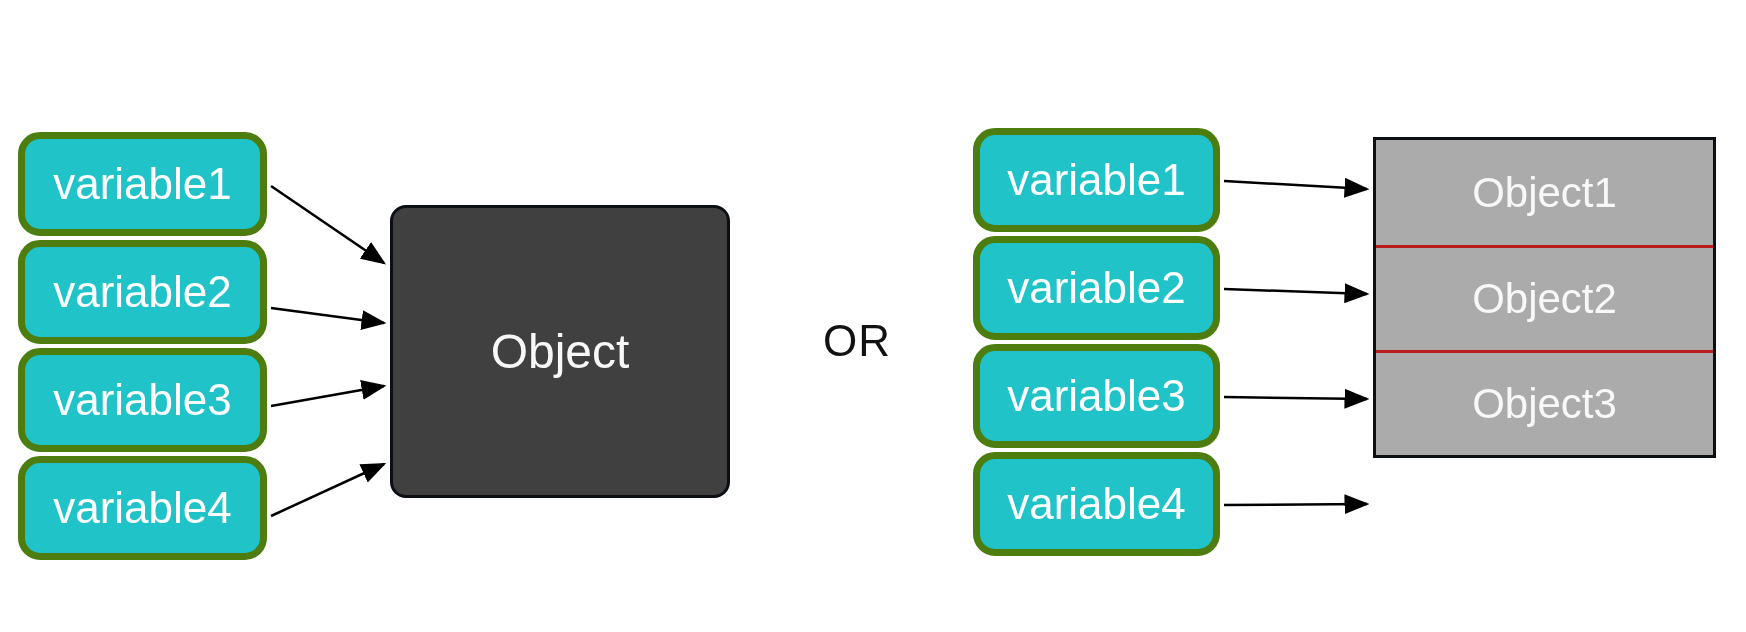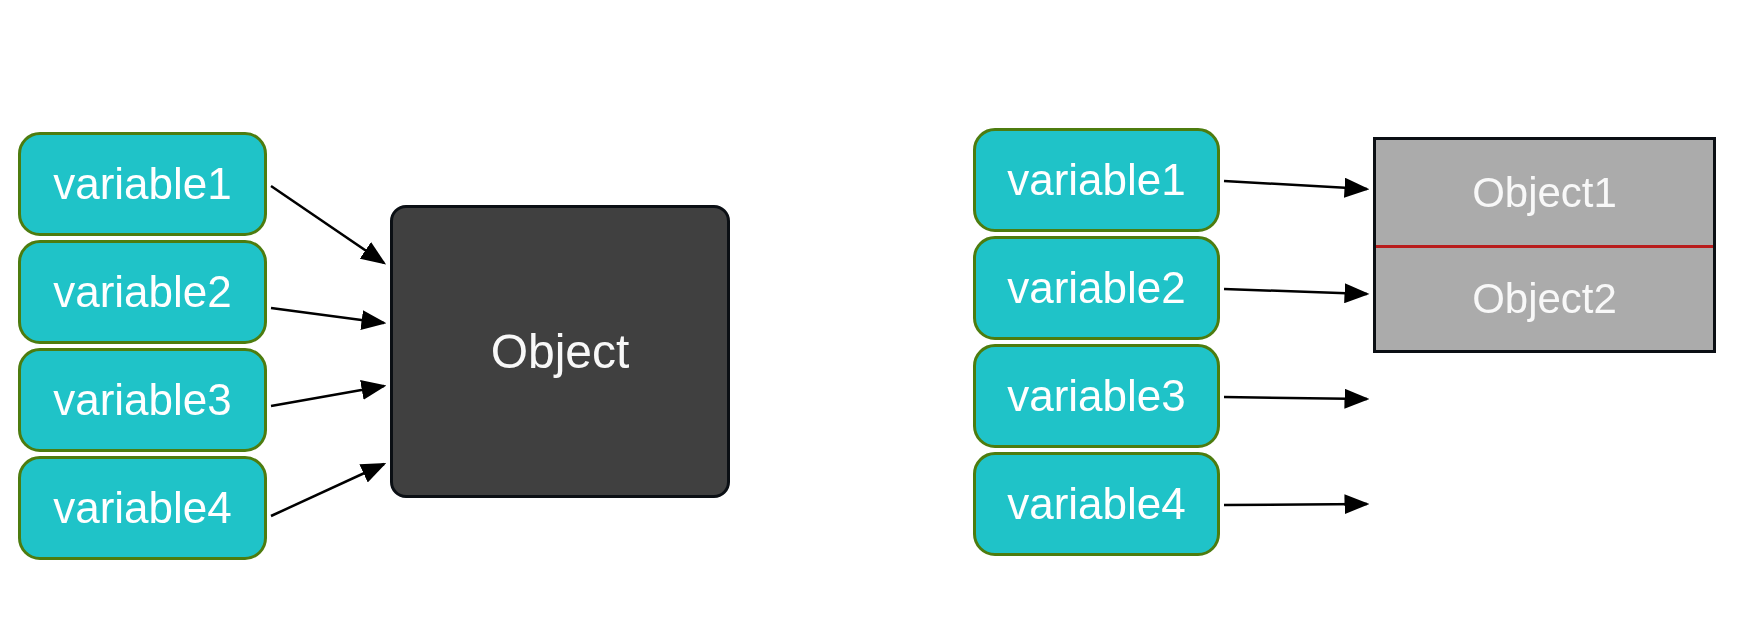--- a/index.html
+++ b/index.html
@@ -10,21 +10,21 @@
     background: #ffffff;
     font-family: "Liberation Sans", sans-serif;
     overflow: hidden;
   }
   .var-box {
     position: absolute;
     left: 18px;
     width: 249px;
     height: 104px;
     background: #1FC3C8;
-    border: 3px solid #4d7c0f;
+    border: 7px solid #4d7c0f;
     border-radius: 22px;
     box-sizing: border-box;
     display: flex;
     align-items: center;
     justify-content: center;
     color: #ffffff;
     font-size: 44px;
   }
   .var-box.right-col { left: 973px; width: 247px; }
   .v-top-0 { top: 132px; } .v-top-1 { top: 240px; } .v-top-2 { top: 348px; } .v-top-3 { top: 456px; }
@@ -99,40 +99,44 @@
     <span>variable3</span>
   </div>
   <div class="var-box v-top-3">
     <span>variable4</span>
   </div>
 
   <div class="big-object">
     <span>Object</span>
   </div>
 
+  <div class="or-label">OR</div>
 
   <div class="var-box right-col rv-top-0">
     <span>variable1</span>
   </div>
   <div class="var-box right-col rv-top-1">
     <span>variable2</span>
   </div>
   <div class="var-box right-col rv-top-2">
     <span>variable3</span>
   </div>
   <div class="var-box right-col rv-top-3">
     <span>variable4</span>
   </div>
 
   <div class="object-stack">
     <div class="object-cell">
       <span>Object1</span>
     </div>
     <div class="object-cell">
       <span>Object2</span>
+    </div>
+    <div class="object-cell">
+      <span>Object3</span>
     </div>
   </div>
 
   <svg class="arrow-layer" width="1746" height="632" viewBox="0 0 1746 632" xmlns="http://www.w3.org/2000/svg">
     <defs>
       <marker id="ah" markerWidth="10" markerHeight="8" refX="9" refY="4" orient="auto">
         <path d="M0,0 L10,4 L0,8 z" fill="#000000"></path>
       </marker>
     </defs>
 

